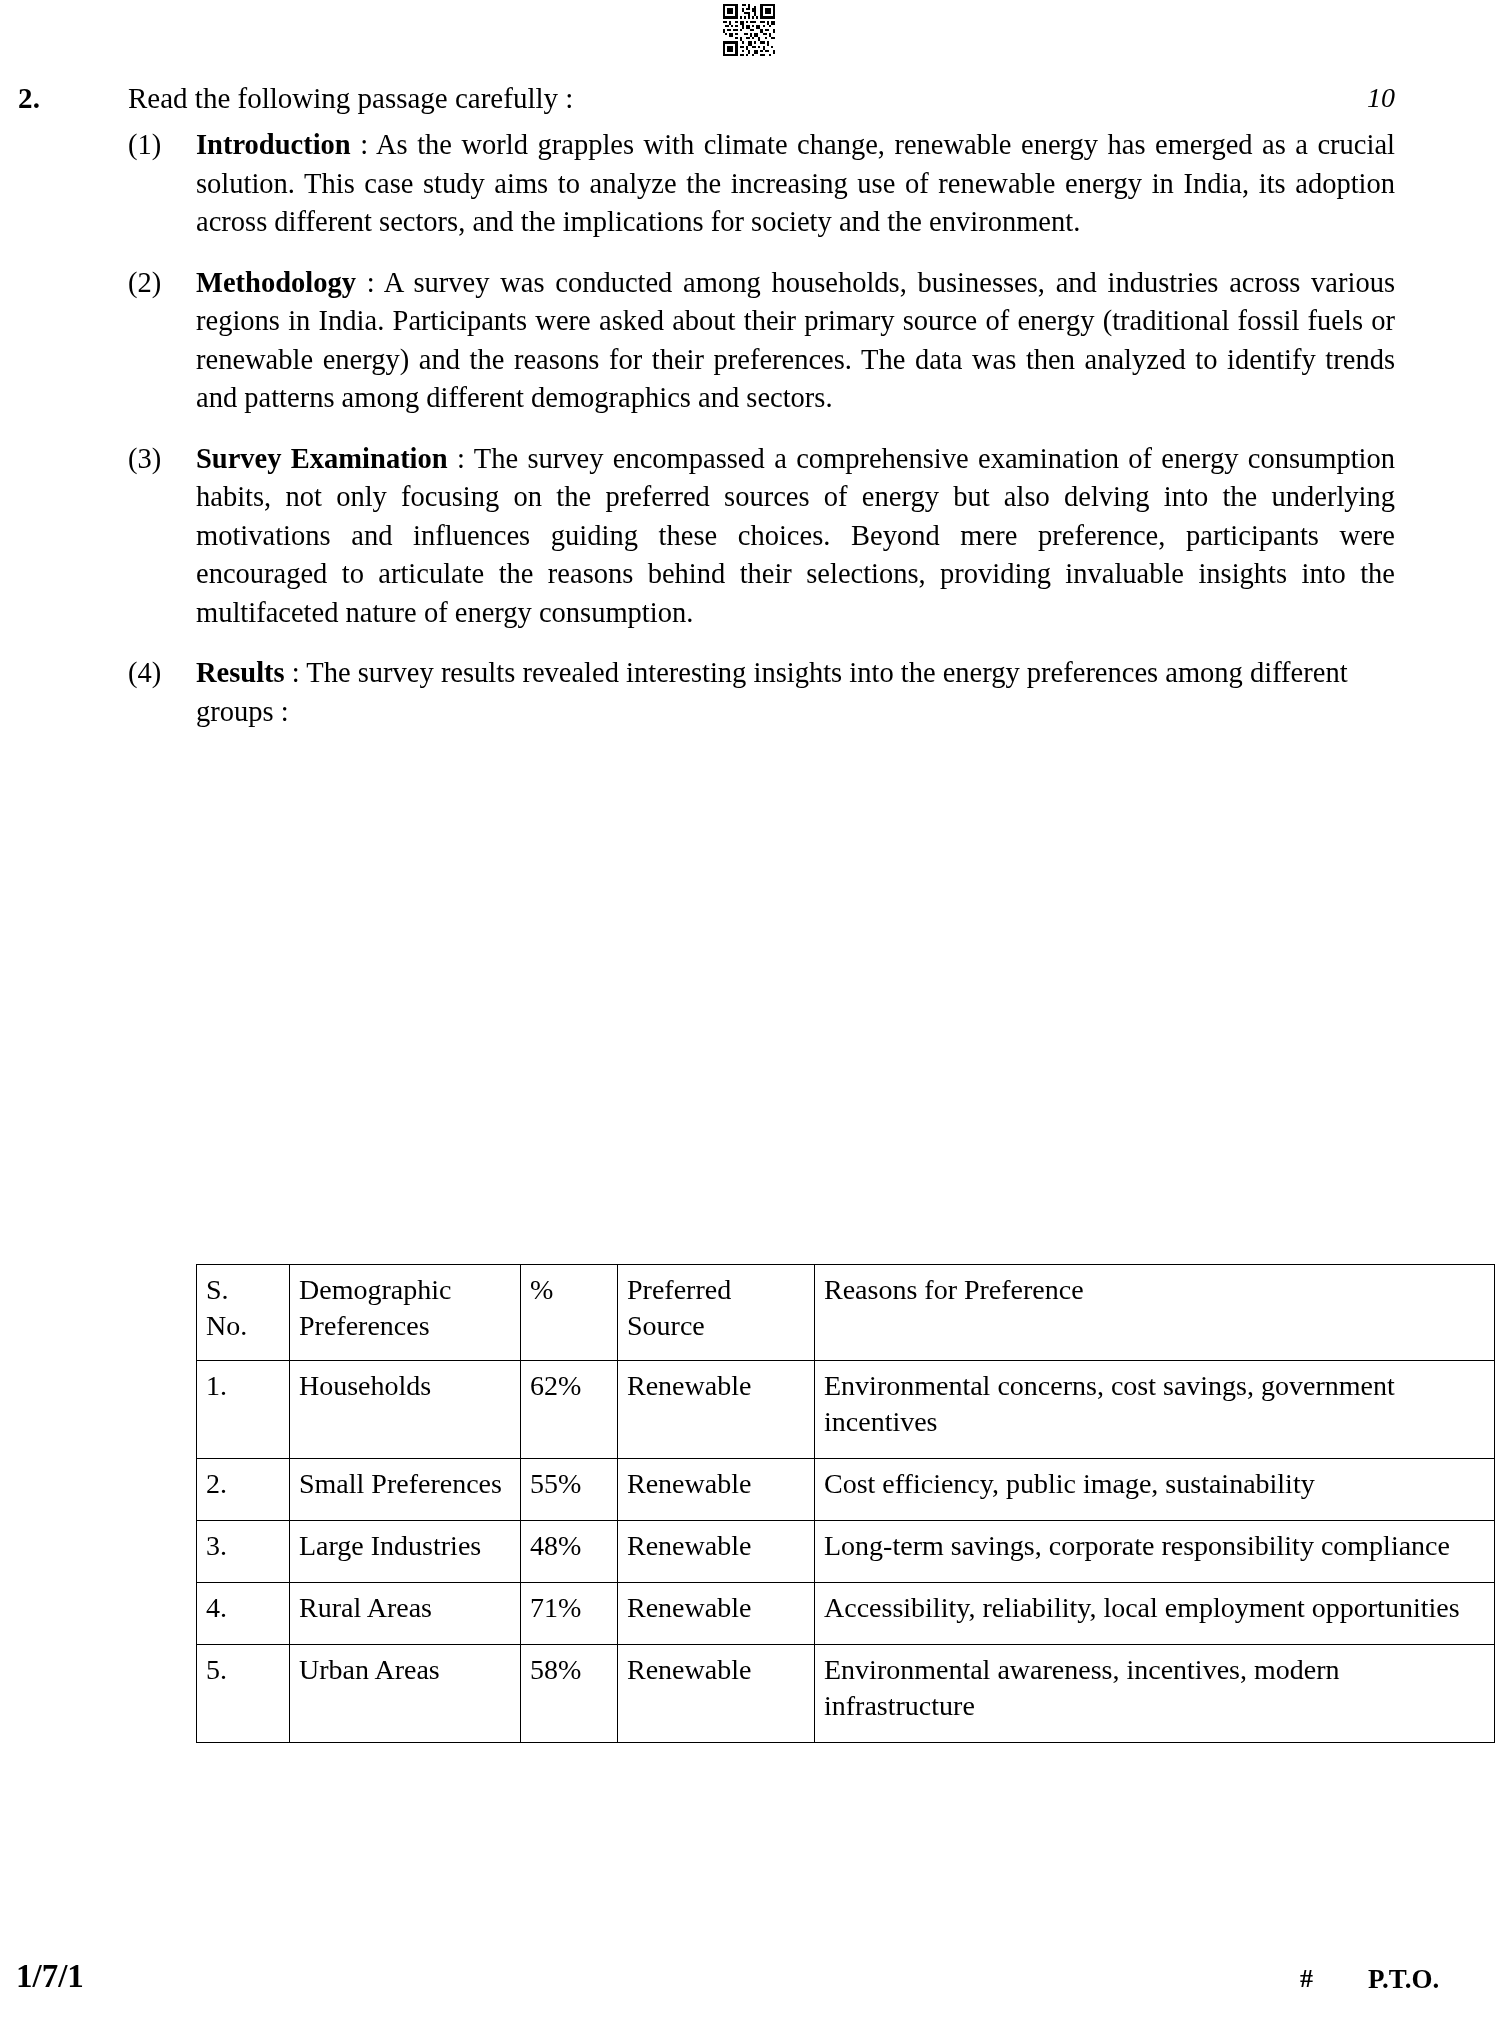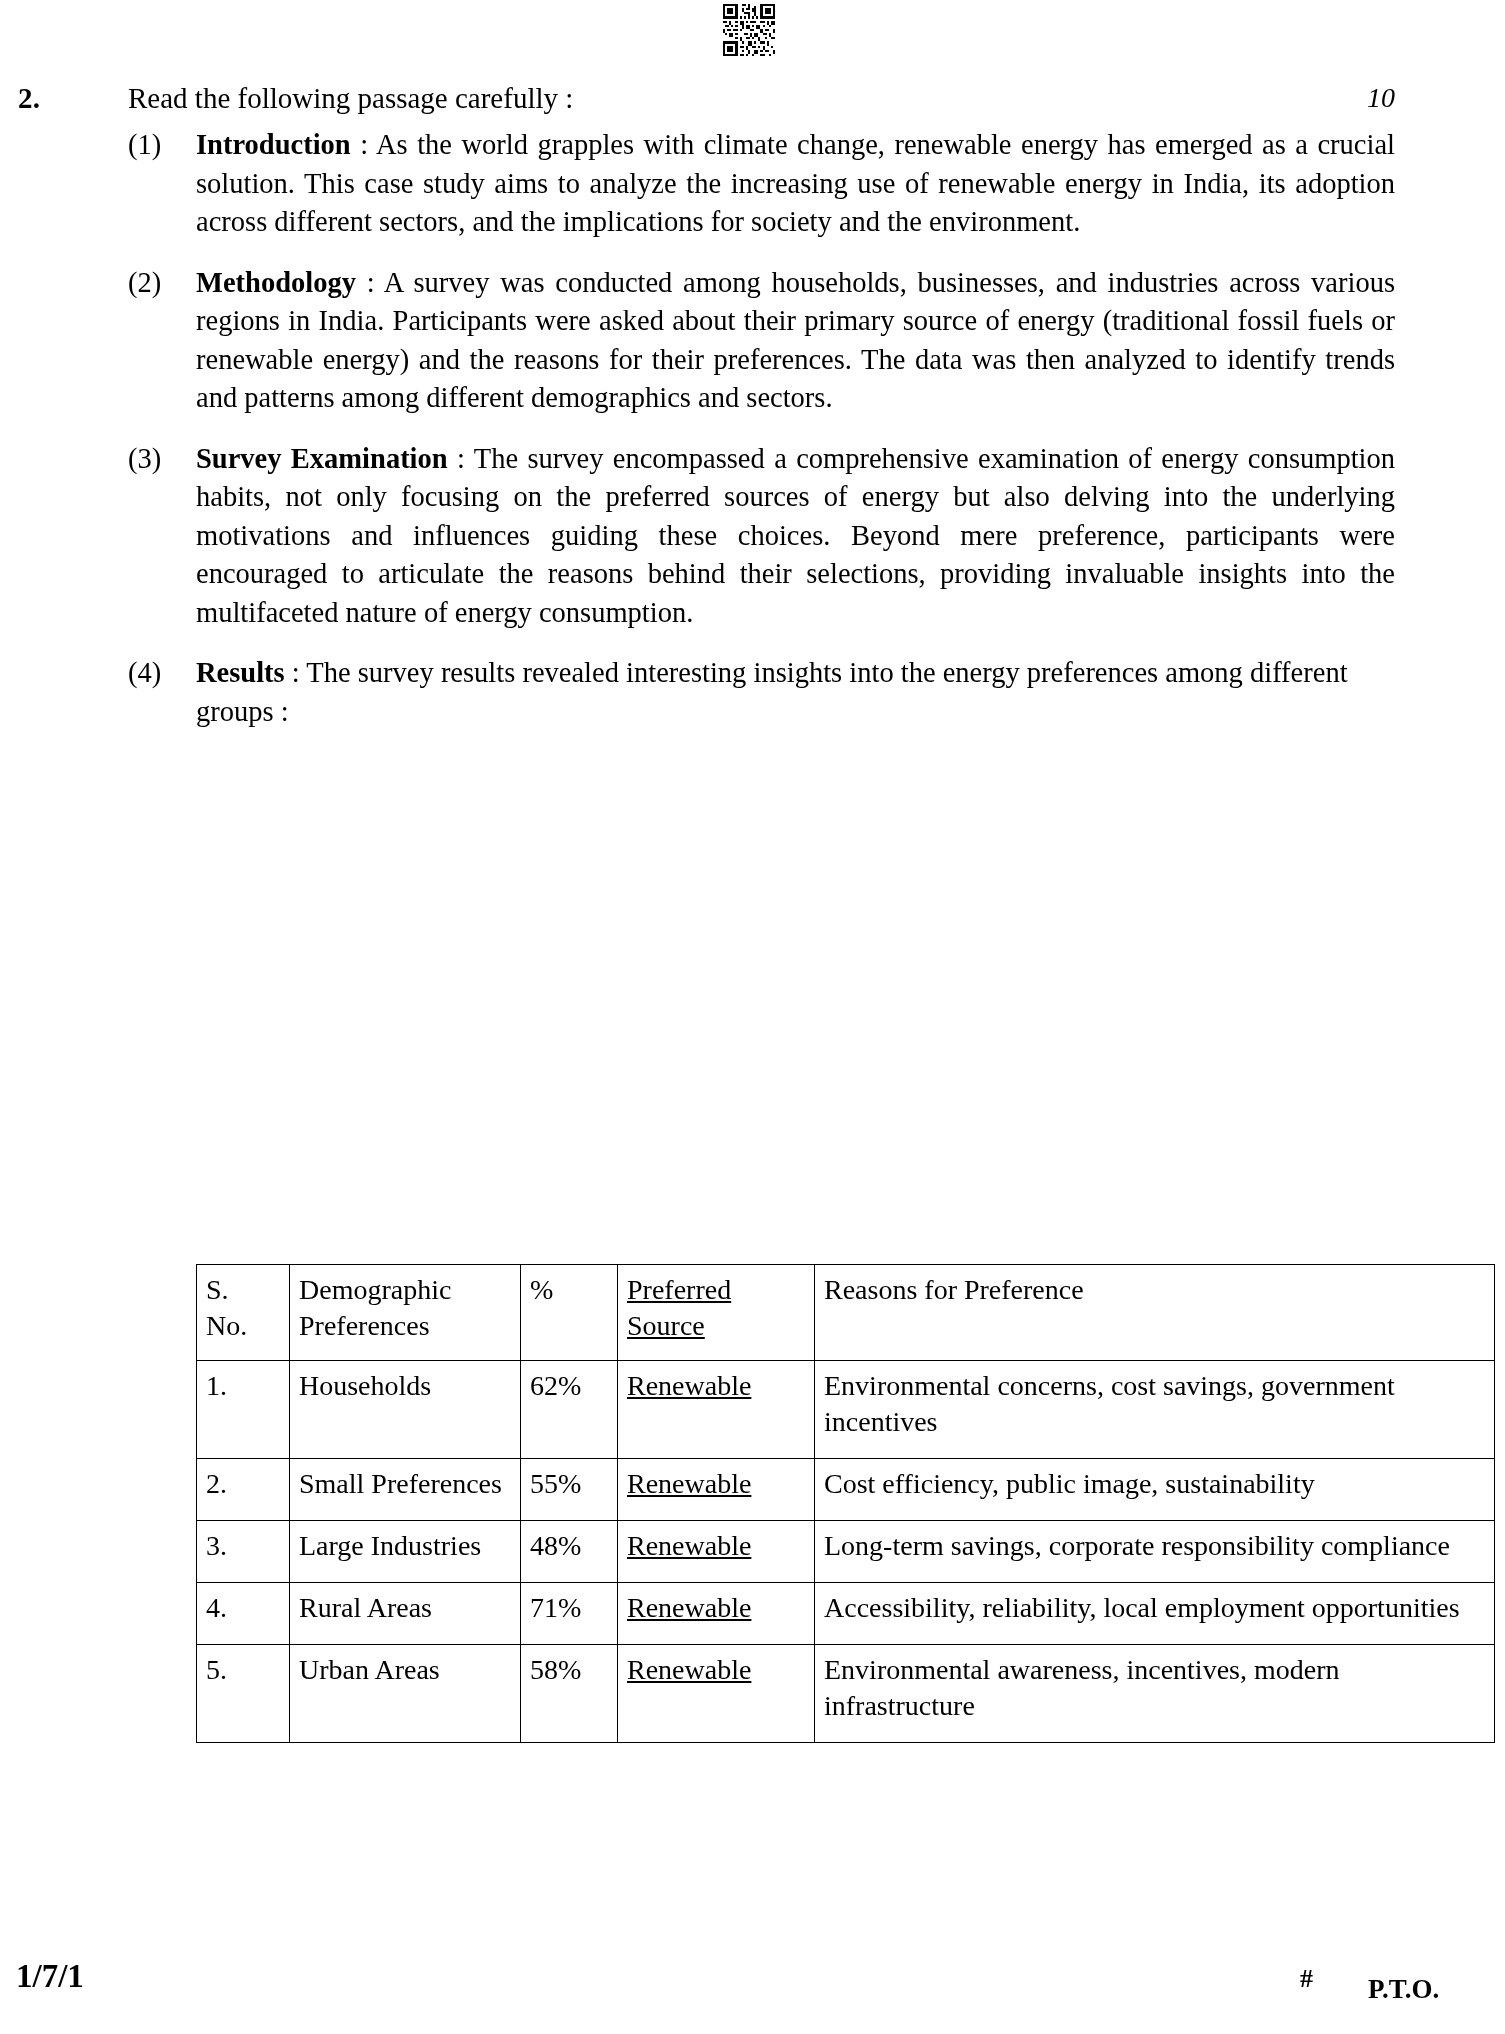--- a/index.html
+++ b/index.html
@@ -104,21 +104,21 @@
     line-height: 36px;
   }
   table.survey td {
     border: 1.6px solid #000;
     vertical-align: top;
     padding: 7px 9px 18px 9px;
   }
   .c-sno   { width: 74px; }
   .c-demo  { width: 212px; }
   .c-pct   { width: 78px; }
-  .c-src   { width: 178px; text-decoration: underline; }
+  .c-src   { width: 178px; }
   .c-reason{ width: auto; }
 
   table.survey tr.hdr td { padding-bottom: 16px; }
 
   
   .footer {
     position: absolute;
     left: 0;
     top: 1958px;
     width: 1505px;
@@ -147,21 +147,20 @@
     top: 6px;
     font-size: 26px;
     font-weight: bold;
   }
   .f-pto {
     position: absolute;
     left: 1368px;
     top: 6px;
     font-size: 27px;
     font-weight: bold;
-    margin-top: 10px;
   }
 </style>
 </head>
 <body>
 
 <div class="qr-wrap">
   <svg width="74" height="52" viewBox="0 0 25 25" shape-rendering="crispEdges" aria-hidden="true">
     <rect width="25" height="25" fill="#ffffff"></rect>
     <g fill="#000000">
 

